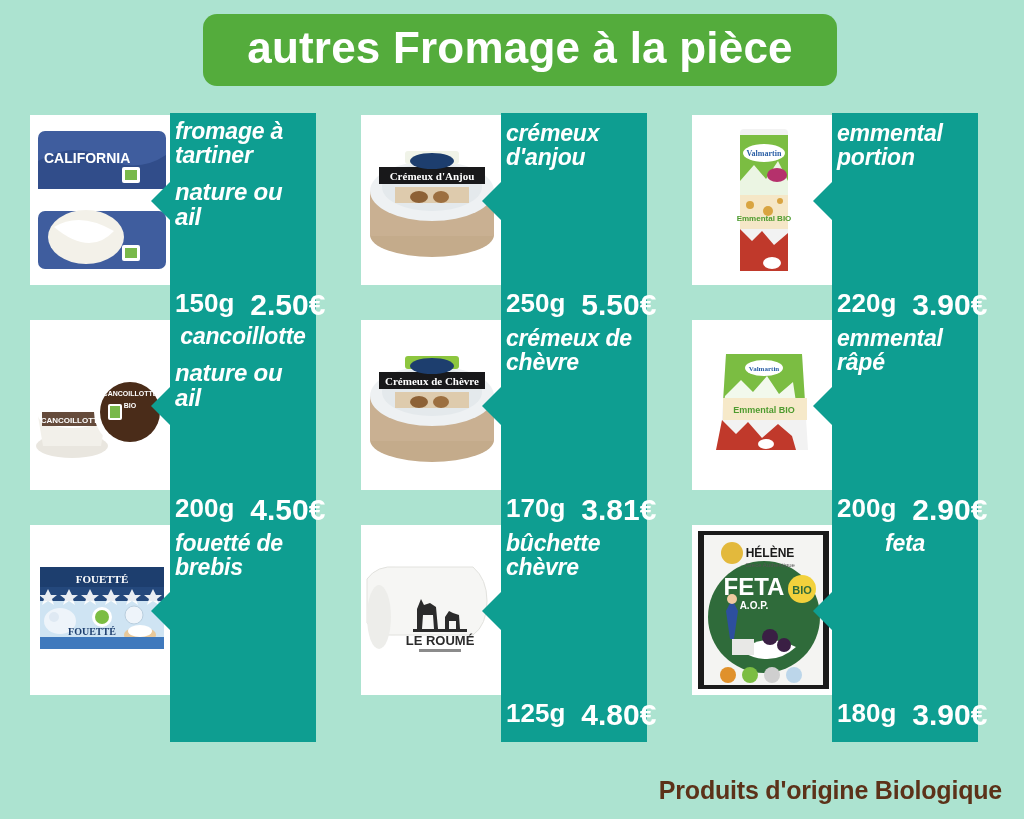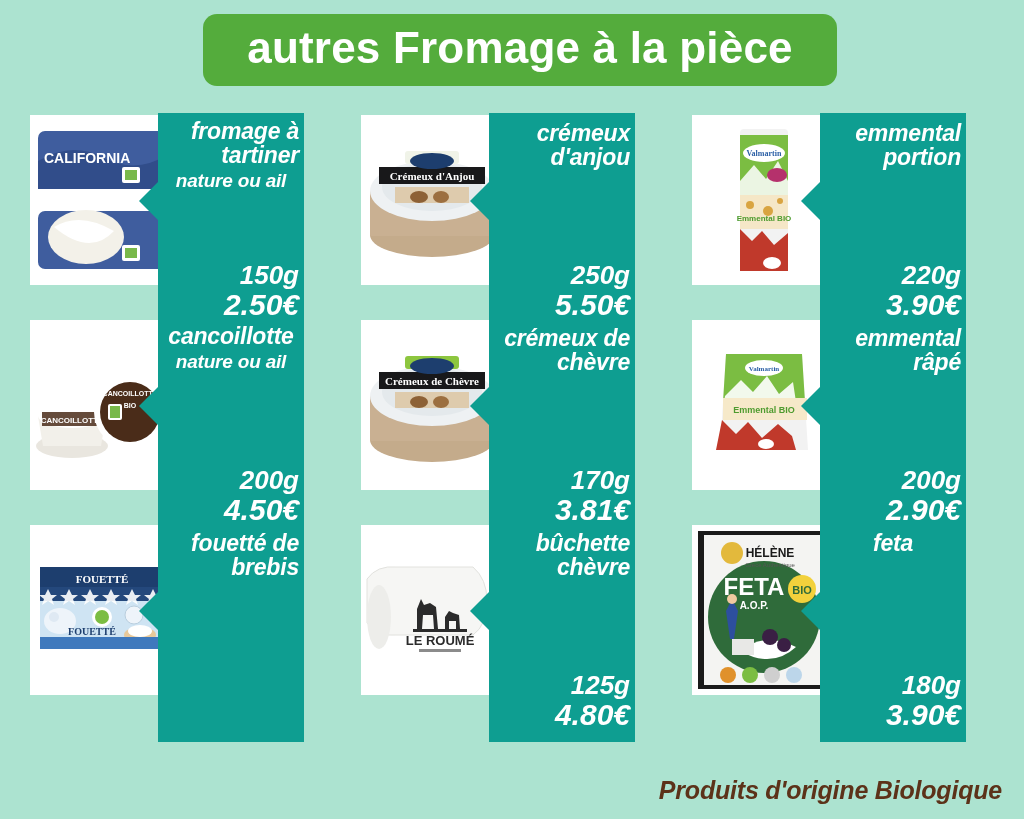--- a/index.html
+++ b/index.html
@@ -45,61 +45,61 @@
     position: absolute; left: 0; top: 2px;
     width: 143px; height: 170px;
     background: #ffffff;
     overflow: hidden;
   }
   .photo-inner { position: absolute; inset: 0; display: flex; align-items: center; justify-content: center; }
   .photo svg { display: block; }
 
   
   .panel {
-    position: absolute; left: 128px; top: 0;
+    position: absolute; left: 140px; top: 0;
     width: 146px; height: 219px;
     background: #0e9e91;
     color: #ffffff;
     display: flex; flex-direction: column;
     align-items: center; justify-content: flex-start;
     padding: 6px 5px 6px 5px;
-    text-align: right;
+    text-align: left;
   }
   .notch {
     position: absolute;
     left: -19px; top: 68px;
     width: 0; height: 0;
     border-top: 20px solid transparent;
     border-bottom: 20px solid transparent;
     border-right: 20px solid #0e9e91;
   }
   .p-name {
     font-size: 23px; font-weight: bold; font-style: italic;
     line-height: 1.05; letter-spacing: -0.2px;
   }
   .p-sub {
-    font-size: 19px; font-weight: bold; font-style: italic;
-    line-height: 1.05; margin-top: 4px; letter-spacing: -0.2px;
+    font-size: 24px; font-weight: bold; font-style: italic;
+    line-height: 1.05; margin-top: 12px; letter-spacing: -0.2px;
   }
   .p-weight {
     font-size: 26px; font-weight: bold; line-height: 1;
   }
   .p-price {
     font-size: 30px; font-weight: bold; line-height: 1;
   }
 
   
   .panel.two-line .p-name { margin-top: 2px; }
-  .panel .stack-bottom { width: 100%; display: flex; flex-direction: column; gap: 2px; padding-bottom: 6px; font-style: italic; }
+  .panel .stack-bottom { width: 100%; display: flex; flex-direction: row; gap: 16px; padding-bottom: 6px; }
 
   
   .footer {
     position: absolute; right: 22px; bottom: 14px;
     color: #5c3219;
-    font-size: 25px; font-weight: bold; font-style: italic;
+    font-size: 25px; font-weight: bold; 
     letter-spacing: -0.2px;
     white-space: nowrap;
   }
 </style>
 </head>
 <body>
 
 <div class="page">
 
   <div class="banner-wrap">

